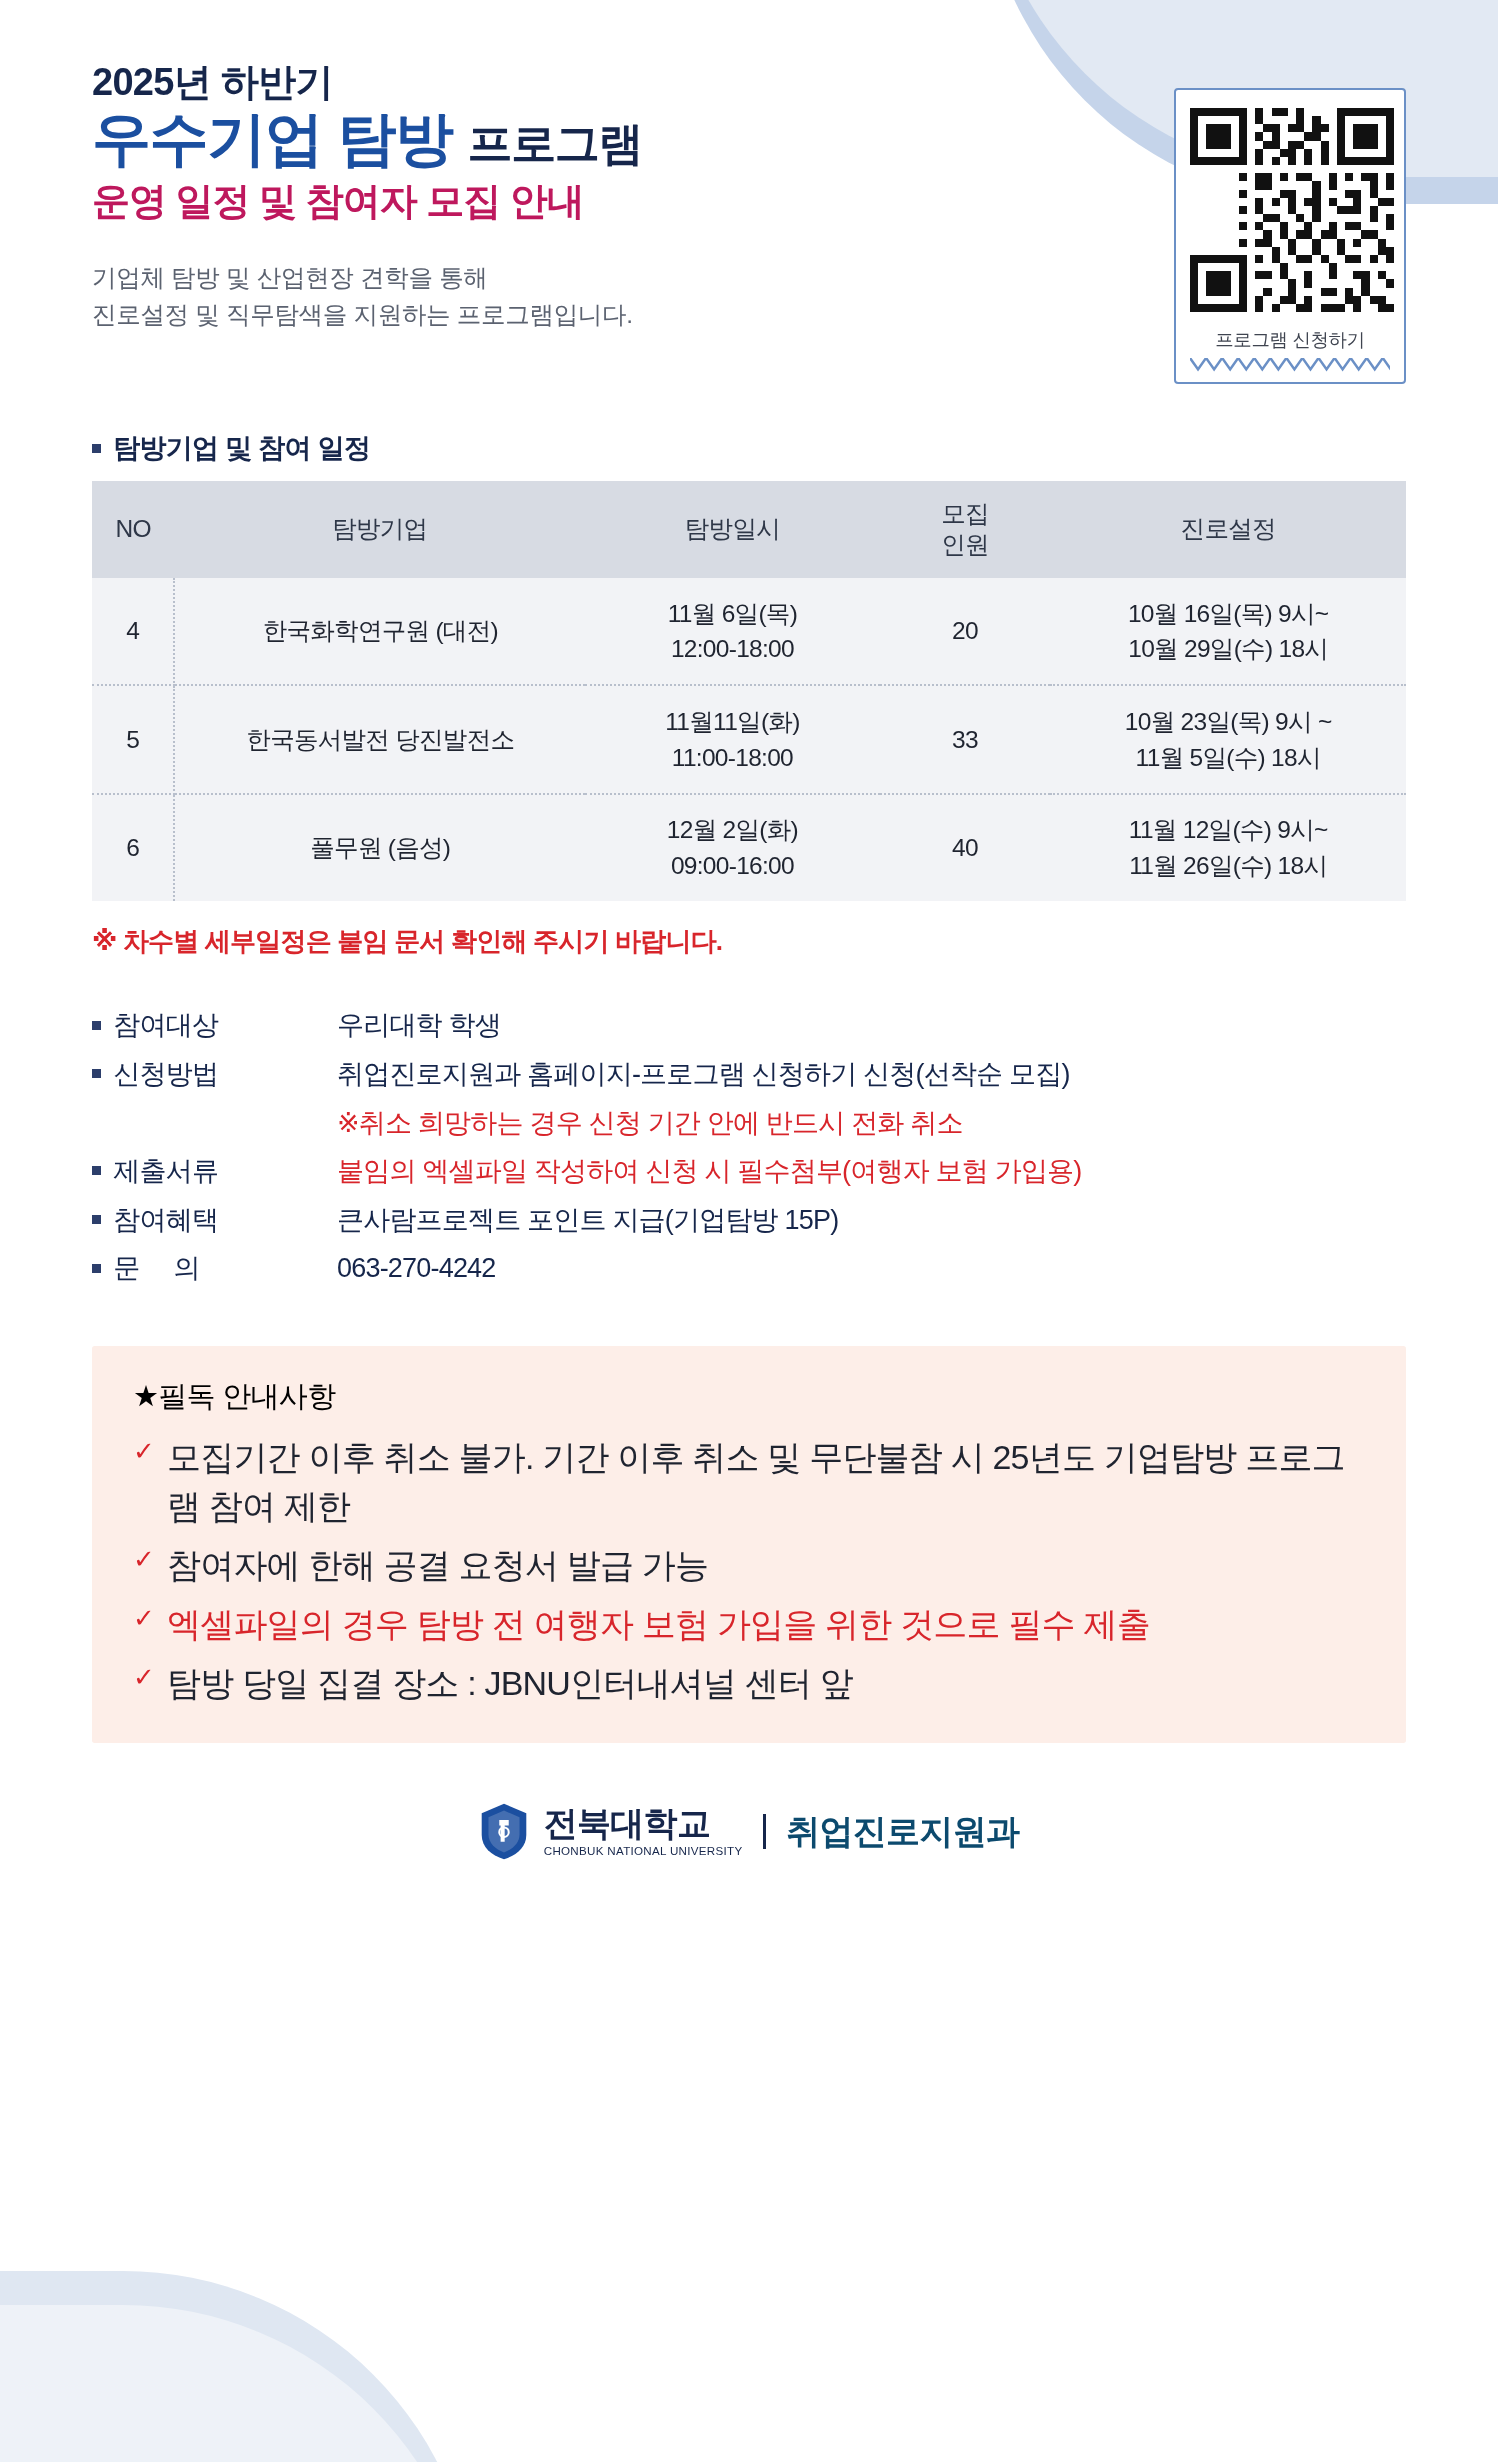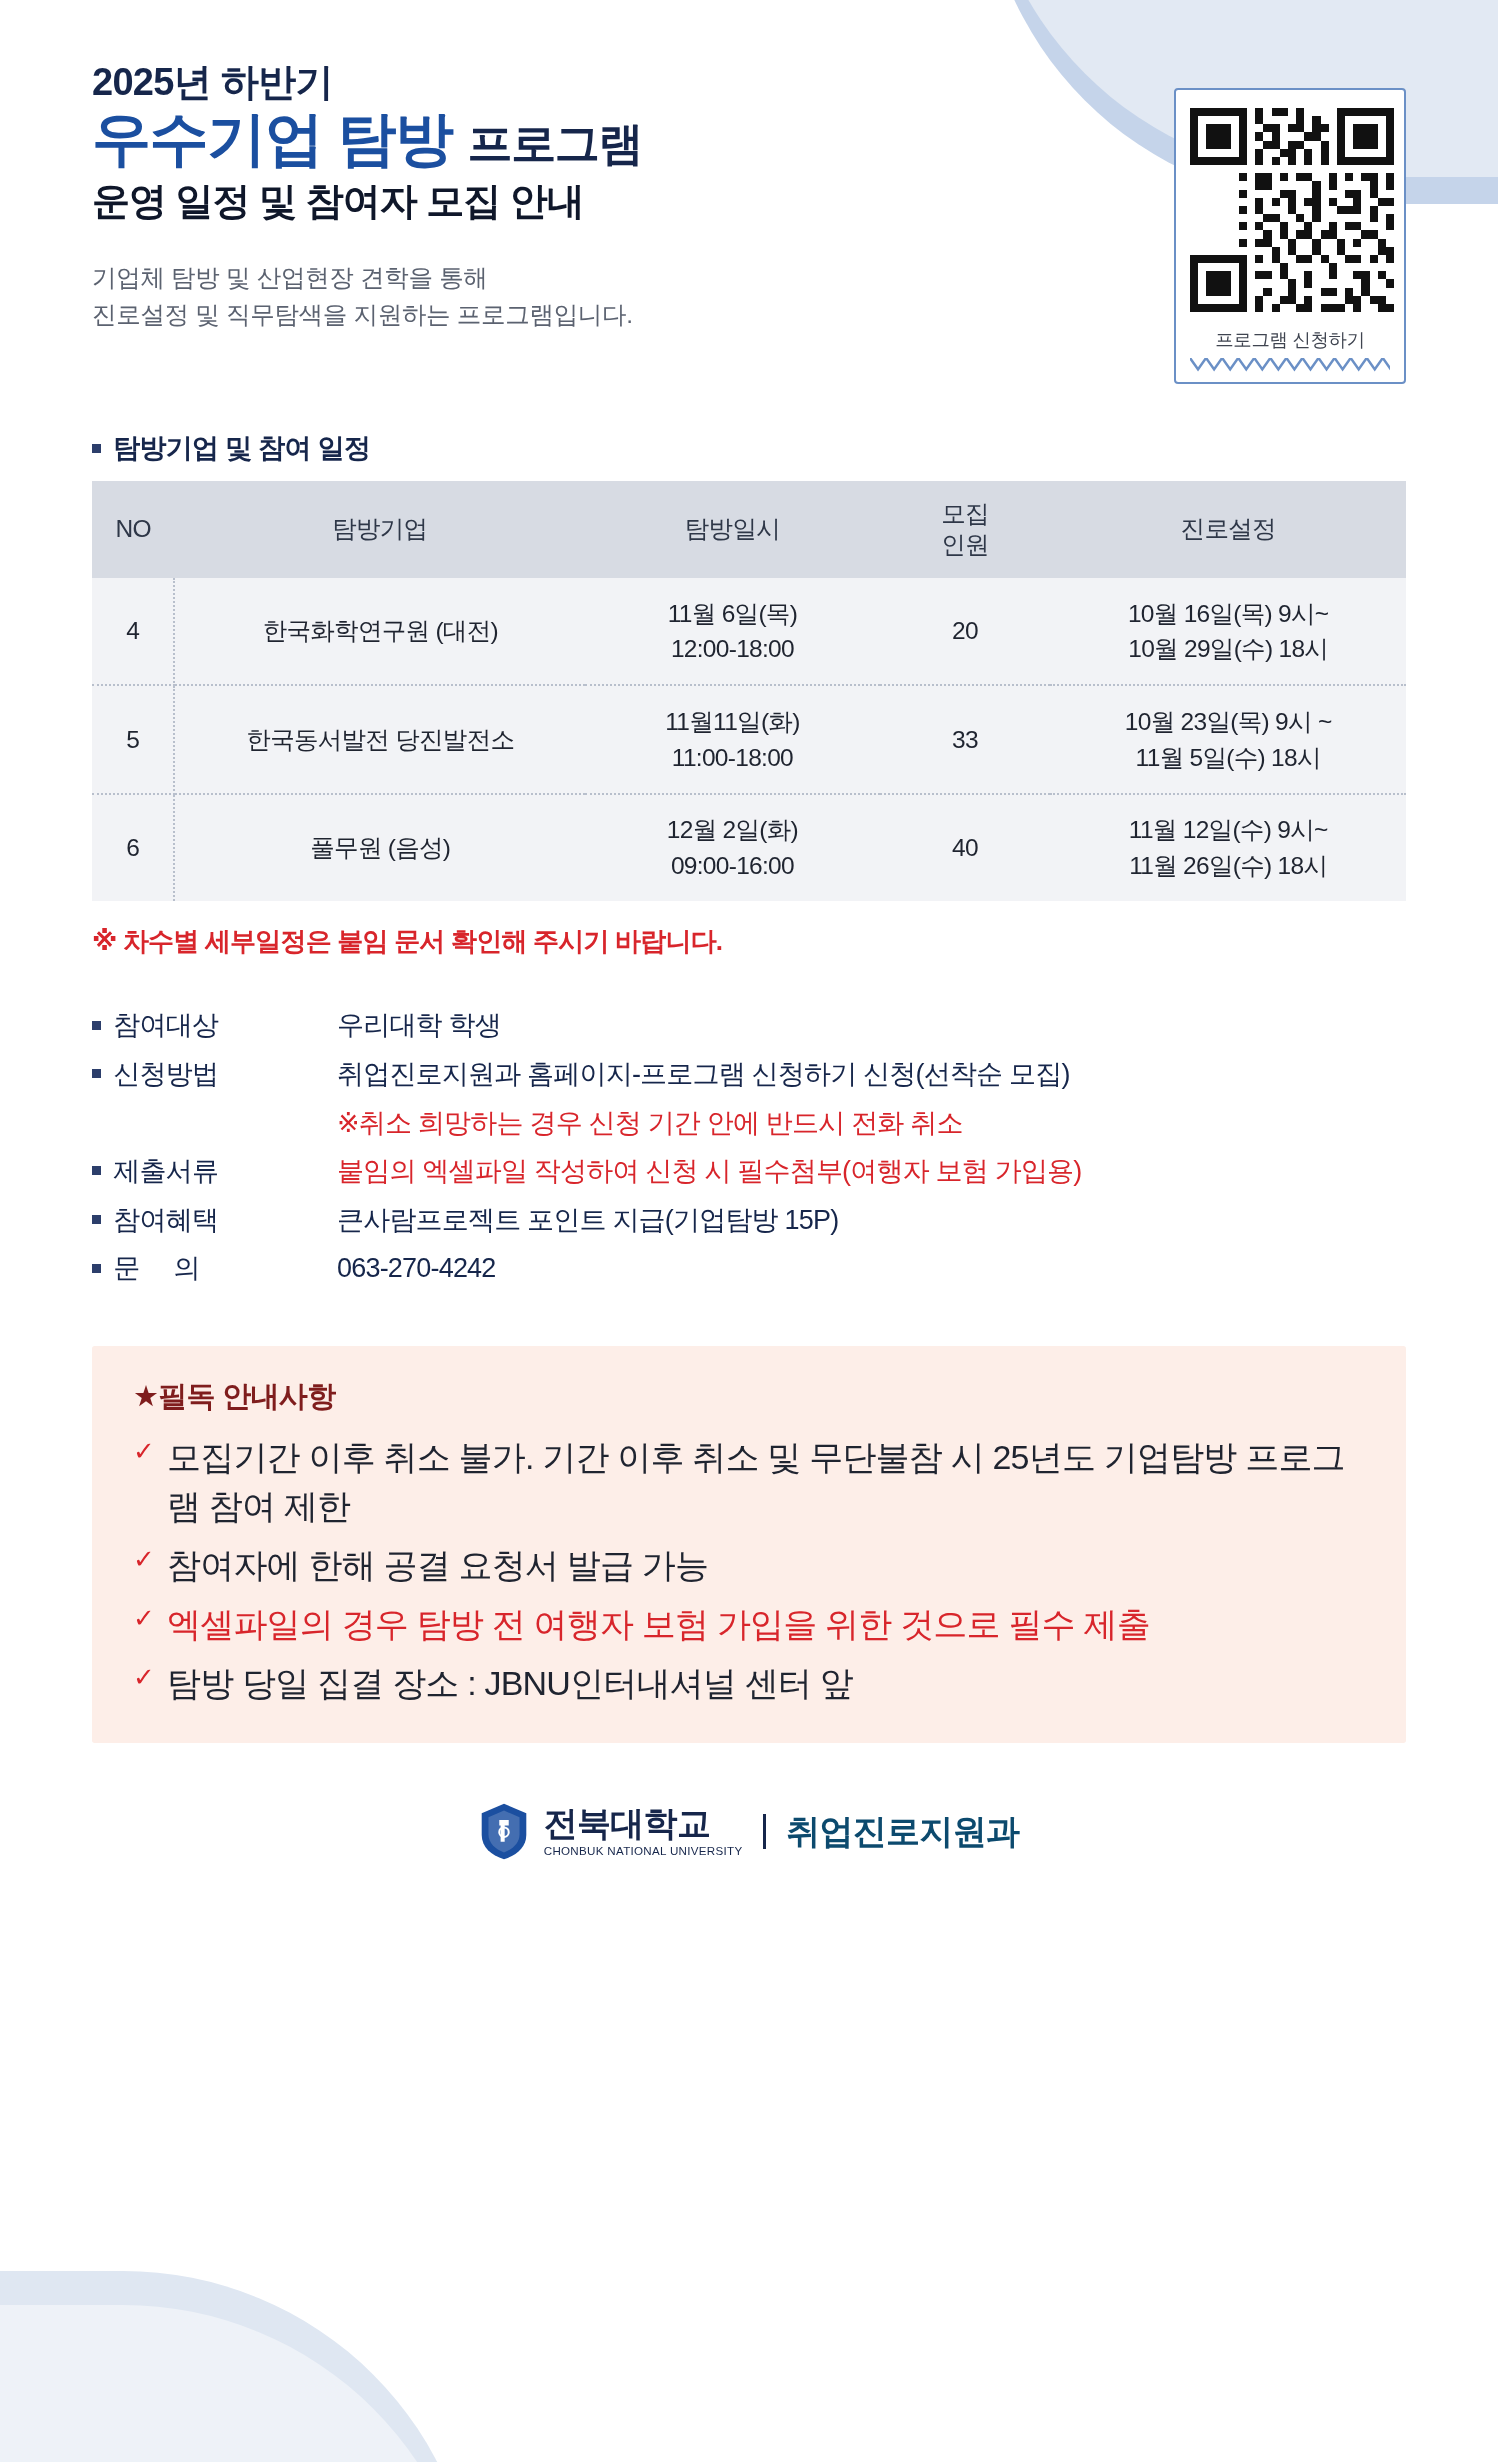--- a/index.html
+++ b/index.html
@@ -113,21 +113,21 @@
   .t-line2 .strong {
     color: #1b4fa0;
   }
   .t-line2 .light {
     color: #16264b;
     font-size: 45px;
   }
   .t-line3 {
     font-size: 38px;
     font-weight: bold;
-    color: #0f172a;
+    color: #be185d;
     letter-spacing: -1px;
     line-height: 1.2;
     margin-top: 5.5px;
   }
   .subtitle {
     margin-top: 35px;
     font-size: 24.5px;
     color: #5b6270;
     line-height: 1.5;
     letter-spacing: -0.3px;
@@ -270,22 +270,22 @@
 
   
   .notice {
     margin-top: 59px;
     background: #fdeee8;
     border-radius: 2.7px;
     padding: 31px 41px 35px 41px;
   }
   .notice-title {
     font-size: 29px;
-    font-weight: bold;
-    color: #7f1d1d;
+    font-weight: normal;
+    color: #000000;
     letter-spacing: -0.7px;
     margin-bottom: 16.4px;
   }
   .notice-item {
     display: flex;
     align-items: flex-start;
     margin-top: 9.5px;
   }
   .check {
     flex: 0 0 auto;

